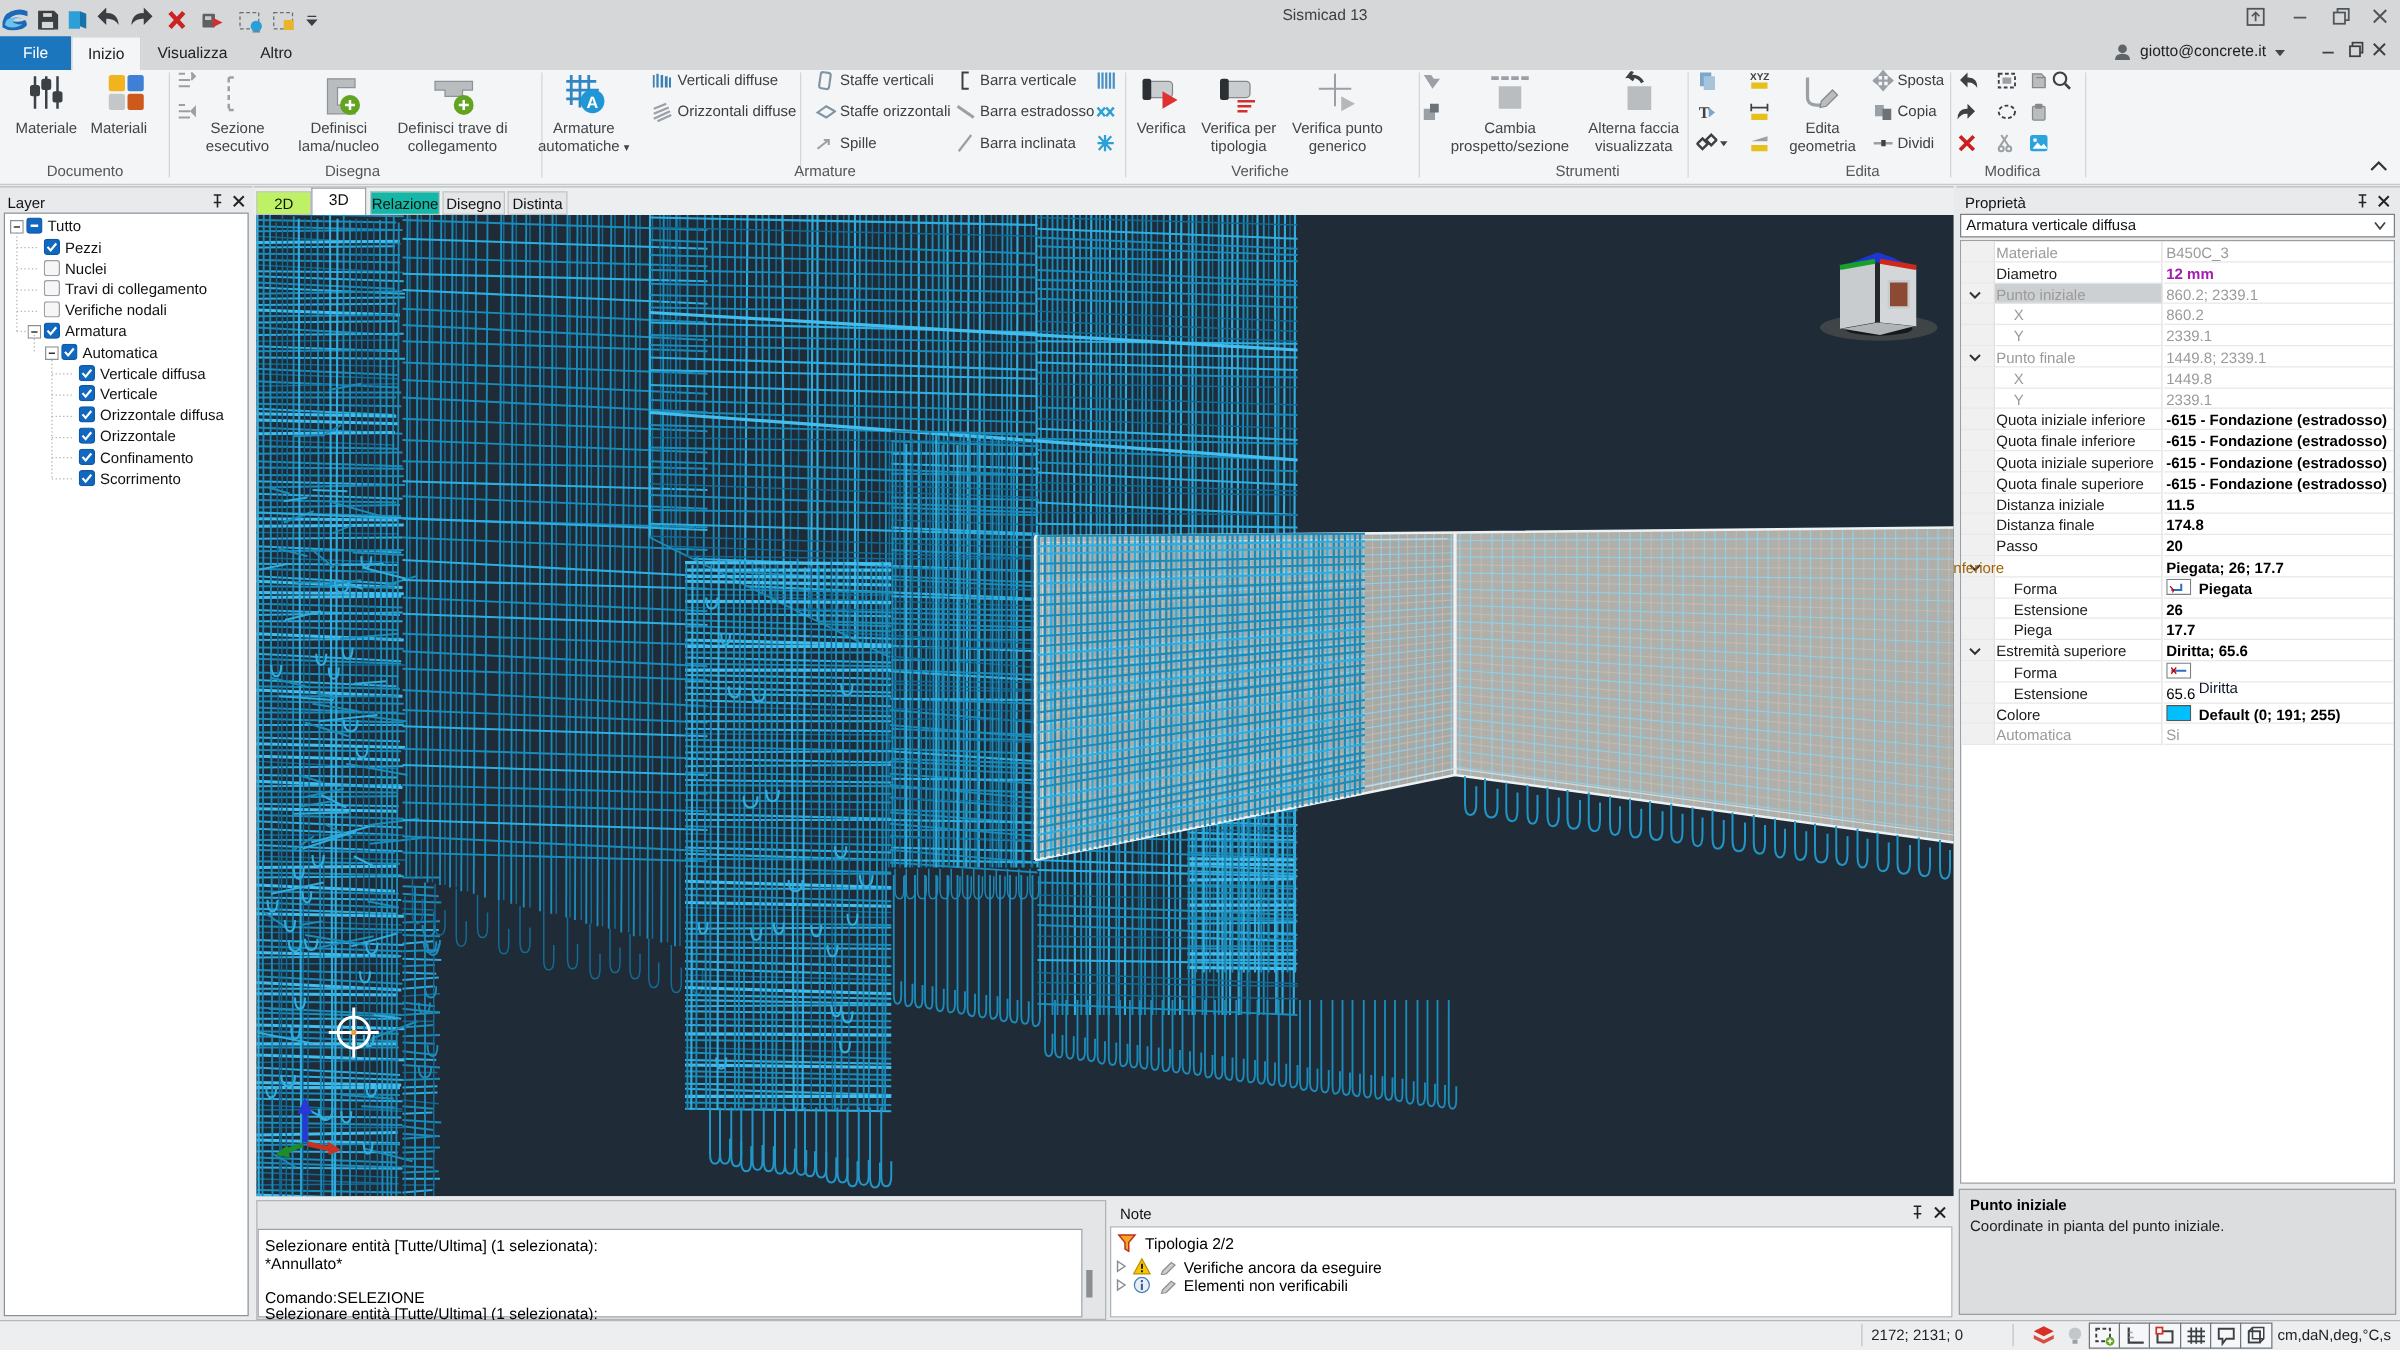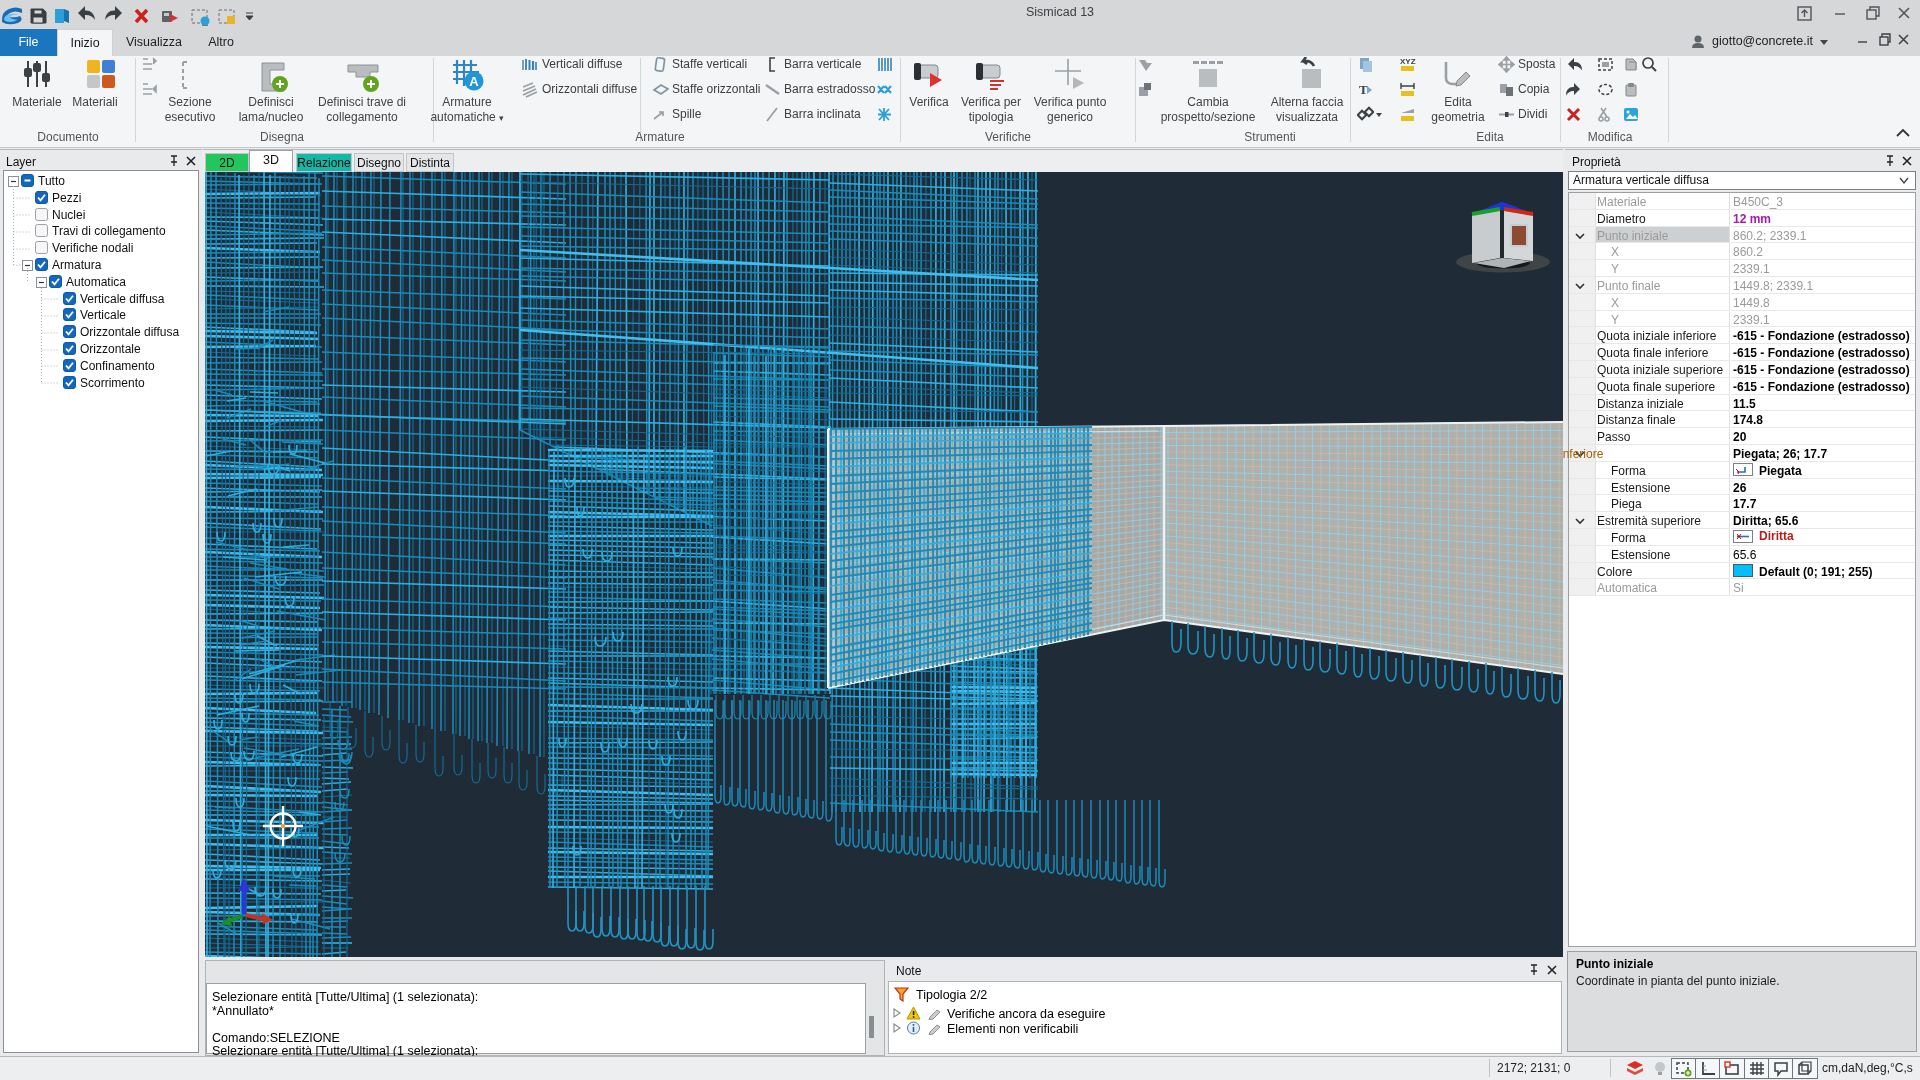--- a/index.html
+++ b/index.html
@@ -453,21 +453,21 @@
     <path d="M3 6.5l2.5 2.8L10 3.8" stroke="#fff" stroke-width="1.8" fill="none"></path>
   </svg>
 <div class="row" style="left:80px;top:375.60000000000014px;color:#111">Scorrimento</div>
 <svg class="ab" style="left:0;top:170px" width="200" height="230">
 <g stroke="#aab0b5" stroke-width="1" stroke-dasharray="1 2" fill="none">
 <path d="M13.5 16v79M13.5 28h16M13.5 45h16M13.5 62h16M13.5 79h16M13.5 95h8"></path>
 <path d="M27.5 98v14M41.5 118v95M41.5 129h18M41.5 146h18M41.5 163h18M41.5 180h18M41.5 196h18M41.5 213h18"></path>
 </g>
   </svg>
 <div class="ab" style="left:203px;top:149px;width:1360px;height:23px;background:#eceeef;border-top:1px solid #b8bbbd"></div>
-<div class="ab" style="left:205px;width:44px;background:#22c55e;border:1px solid #c2c5c7;height:19px;top:153px;font-size:12px;text-align:center;line-height:19px;color:#111">2D</div>
+<div class="ab" style="left:205px;width:44px;background:#bef264;border:1px solid #c2c5c7;height:19px;top:153px;font-size:12px;text-align:center;line-height:19px;color:#111">2D</div>
 <div class="ab" style="left:249px;width:44px;background:#fff;border:1px solid #9aa0a5;border-bottom:none;height:22px;top:150px;font-size:12.5px;text-align:center;line-height:19px;color:#111">3D</div>
 <div class="ab" style="left:296px;width:56px;background:#14b8a6;border:1px solid #c2c5c7;height:19px;top:153px;font-size:12px;text-align:center;line-height:19px;color:#111">Relazione</div>
 <div class="ab" style="left:354px;width:50px;background:#e4e6e7;border:1px solid #c2c5c7;height:19px;top:153px;font-size:12px;text-align:center;line-height:19px;color:#111">Disegno</div>
 <div class="ab" style="left:406px;width:48px;background:#e4e6e7;border:1px solid #c2c5c7;height:19px;top:153px;font-size:12px;text-align:center;line-height:19px;color:#111">Distinta</div>
 <div class="ab" style="left:1565px;top:149px;width:355px;height:807px;background:#e9eaeb;border-top:1px solid #b8bbbd"></div>
 <div class="hdr" style="left:1572px;top:155px">Proprietà</div>
 <svg class="ab" style="left:1884px;top:155px" width="12" height="12">
     <g stroke="#222" stroke-width="1.3" fill="none">
       <path d="M3 1h6M6 1v6M3 7h6M6 7v4"></path>
     </g>
@@ -599,21 +599,21 @@
 <div class="row" style="left:1733px;top:514.2000000000002px;color:#000;font-weight:bold">Diritta; 65.6</div>
 <div class="ab" style="left:1569px;top:529.0000000000001px;width:27px;height:16.8px;background:#f0f0f0;border-right:1px solid #e0e0e0;border-bottom:1px solid #e8e8e8"></div>
 <div class="ab" style="left:1596px;top:529.0000000000001px;width:134px;height:16.8px;border-right:1px solid #e0e0e0;border-bottom:1px solid #e8e8e8"></div>
 <div class="row" style="left:1611px;top:531.0000000000001px;color:#1a1a1a">Forma</div>
 <div class="ab" style="left:1731px;top:529.0000000000001px;width:184px;height:16.8px;border-bottom:1px solid #e8e8e8"></div>
 <svg class="ab" style="left:1733px;top:530.0000000000001px" width="20" height="13">
     <rect x="0.5" y="0.5" width="19" height="12" fill="#fff" stroke="#7a8085"></rect>
     <path d="M4 6.5h12" stroke="#2b6fc0" stroke-width="1.6"></path>
     <path d="M4 4l4 5m0-5L4 9" stroke="#c00" stroke-width="1"></path>
   </svg>
-<div class="row" style="left:1759px;top:529px;color:#b91c1c;font-weight:bold">Diritta</div>
+<div class="row" style="left:1759px;top:543px;color:#0f172a;font-weight:normal">Diritta</div>
 <div class="ab" style="left:1569px;top:545.8000000000001px;width:27px;height:16.8px;background:#f0f0f0;border-right:1px solid #e0e0e0;border-bottom:1px solid #e8e8e8"></div>
 <div class="ab" style="left:1596px;top:545.8000000000001px;width:134px;height:16.8px;border-right:1px solid #e0e0e0;border-bottom:1px solid #e8e8e8"></div>
 <div class="row" style="left:1611px;top:547.8000000000001px;color:#1a1a1a">Estensione</div>
 <div class="ab" style="left:1731px;top:545.8000000000001px;width:184px;height:16.8px;border-bottom:1px solid #e8e8e8"></div>
 <div class="row" style="left:1733px;top:547.8000000000001px;color:#000;font-weight:normal">65.6</div>
 <div class="ab" style="left:1569px;top:562.6px;width:27px;height:16.8px;background:#f0f0f0;border-right:1px solid #e0e0e0;border-bottom:1px solid #e8e8e8"></div>
 <div class="ab" style="left:1596px;top:562.6px;width:134px;height:16.8px;border-right:1px solid #e0e0e0;border-bottom:1px solid #e8e8e8"></div>
 <div class="row" style="left:1597px;top:564.6px;color:#1a1a1a">Colore</div>
 <div class="ab" style="left:1731px;top:562.6px;width:184px;height:16.8px;border-bottom:1px solid #e8e8e8"></div>
 <svg class="ab" style="left:1733px;top:563.6px" width="20" height="13">

